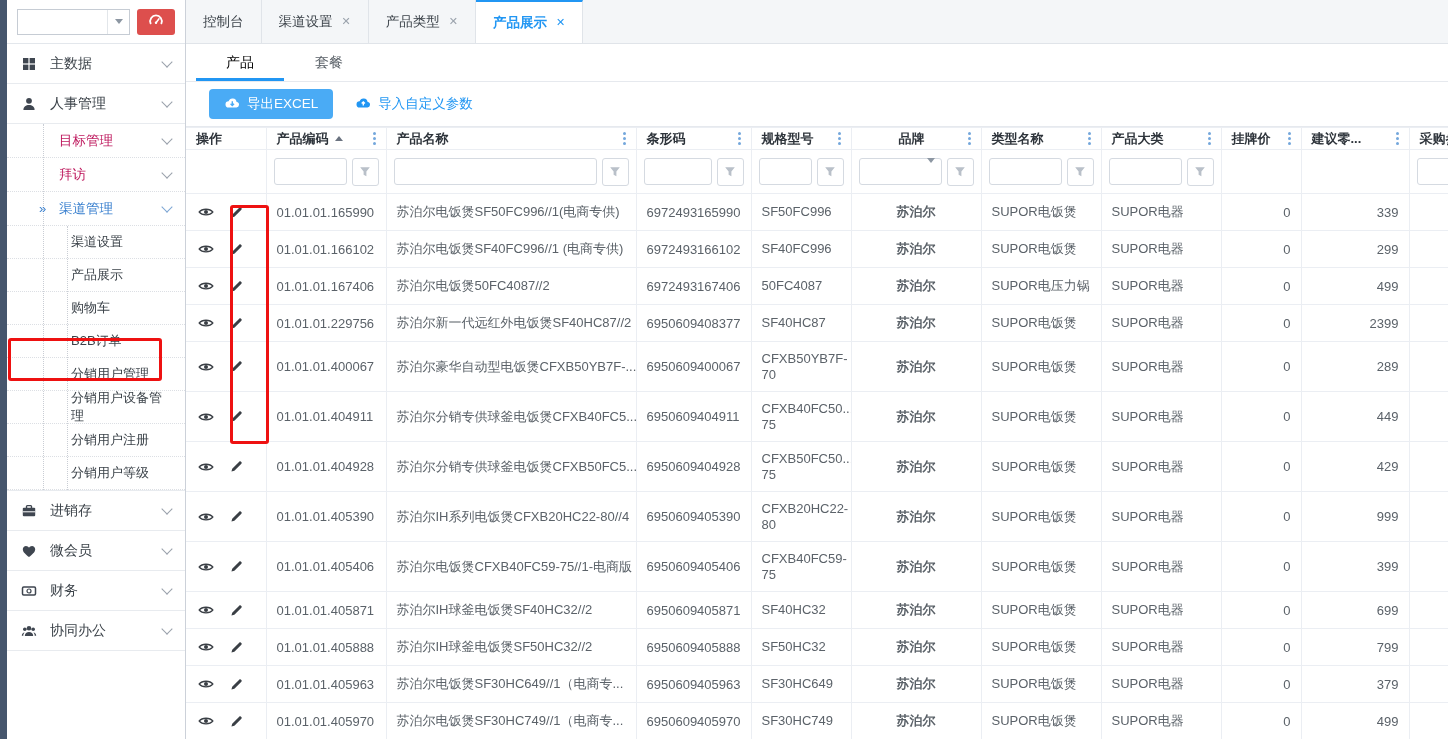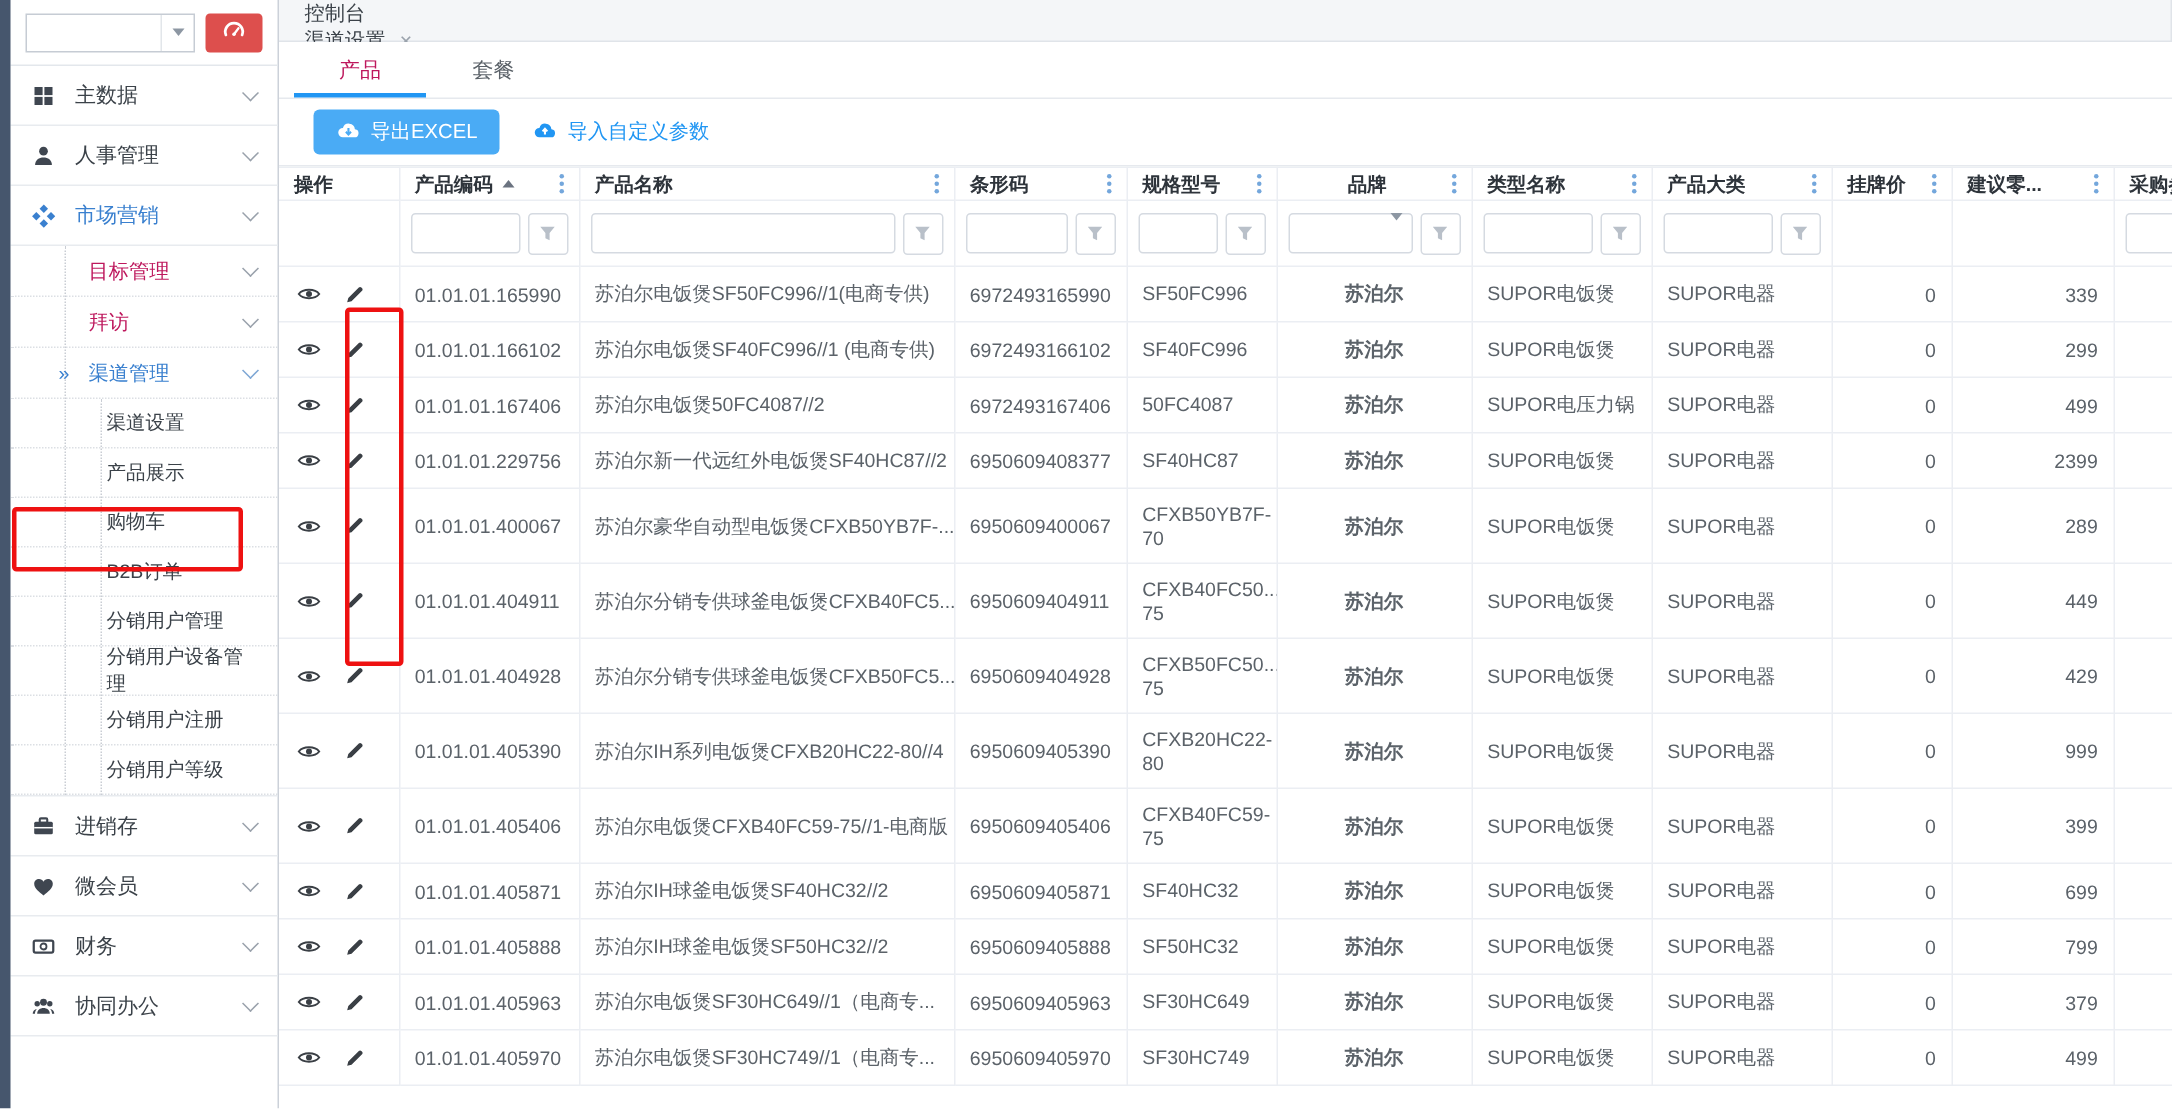--- a/index.html
+++ b/index.html
@@ -32,29 +32,29 @@
              color:#be185d;position:relative;border-bottom:1px dotted #dcdfe4;box-sizing:border-box;}
   .sub1-item.blue{color:#3a80cf;}
   .sub1-item.blue .chev{border-color:#7da6d4;}
   .arrow{position:absolute;left:32px;color:#3a80cf;font-size:13px;}
   .sub2{position:relative;}
   .sub2::before{content:'';position:absolute;left:60px;top:0;bottom:0;border-left:1px dotted #c9cdd4;}
   .sub2-item{height:33px;display:flex;align-items:center;padding:0 14px 0 64px;font-size:13px;
              border-bottom:1px dotted #dcdfe4;box-sizing:border-box;color:#3b4249;}
   
   .main{position:absolute;left:186px;top:0;right:0;height:100%;display:flex;flex-direction:column;}
-  .tabbar{height:28px;background:#f4f6f8;border-bottom:1px solid #e0e4e9;display:flex;box-sizing:border-box;flex-direction:column;}
+  .tabbar{height:44px;background:#f4f6f8;border-bottom:1px solid #e0e4e9;display:flex;box-sizing:border-box;}
   .tab{display:flex;align-items:center;gap:9px;padding:0 17px;font-size:13.5px;color:#3b4249;
        border-right:1px solid #e0e4e9;box-sizing:border-box;}
   .tab .tab-close{font-size:11px;color:#9aa2ac;}
   .tab.active{background:#fff;border-top:2px solid #2196f3;color:#2196f3;font-weight:bold;}
   .tab.active .tab-close{color:#2196f3;}
   .subtabs{height:38px;background:#fff;border-bottom:1px solid #e6e9ee;display:flex;box-sizing:border-box;}
   .subtab{display:flex;align-items:center;justify-content:center;font-size:14px;color:#5a6168;position:relative;}
-  .subtab.active{color:#be185d;}
+  .subtab.active{color:#000000;}
   .subtab.active::after{content:'';position:absolute;left:0;right:0;bottom:0;height:3px;background:#2196f3;}
   #subtab-product{width:88px;margin-left:10px;}
   #subtab-package{margin-left:31px;}
   .toolbar{height:44px;display:flex;align-items:center;padding-left:23px;gap:22px;background:#fff;box-sizing:border-box;}
   .export-btn{height:30px;padding:0 15px;background:#4aabf5;border:none;border-radius:4px;color:#fff;
               font-size:13.5px;display:flex;align-items:center;gap:7px;font-family:inherit;}
   .import-link{display:flex;align-items:center;gap:7px;color:#2196f3;font-size:13.5px;text-decoration:none;}
   
   .table-wrap{flex:1;overflow:hidden;border-top:1px solid #e6e9ee;position:relative;}
   table{border-collapse:collapse;table-layout:fixed;width:1348px;}
@@ -126,32 +126,20 @@
       <div class="s-item">
         <span class="s-icon">
           <svg width="16" height="16" viewBox="0 0 16 16" xmlns="http://www.w3.org/2000/svg">
             <circle cx="8" cy="4.8" r="2.9" fill="#3f4650"></circle>
             <path d="M2.4 14 C2.4 10.6 5 9 8 9 C11 9 13.6 10.6 13.6 14 Z" fill="#3f4650"></path>
           </svg>
         </span>
         <span class="s-label">人事管理</span>
         <span class="chev"></span>
       </div>
-      <div class="s-item blue">
-        <span class="s-icon">
-          <svg width="16" height="16" viewBox="0 0 16 16" xmlns="http://www.w3.org/2000/svg">
-            <rect x="6.2" y="1.2" width="4" height="4" transform="rotate(45 8.2 3.2)" fill="#3a80cf"></rect>
-            <rect x="1.2" y="6.2" width="4" height="4" transform="rotate(45 3.2 8.2)" fill="#3a80cf"></rect>
-            <rect x="11" y="6.2" width="4" height="4" transform="rotate(45 13 8.2)" fill="#3a80cf"></rect>
-            <rect x="6.2" y="11" width="4" height="4" transform="rotate(45 8.2 13)" fill="#3a80cf"></rect>
-          </svg>
-        </span>
-        <span class="s-label">市场营销</span>
-        <span class="chev"></span>
-      </div>
       <div class="sub1">
         <div class="sub1-item">
           <span class="s-label">目标管理</span>
           <span class="chev"></span>
         </div>
         <div class="sub1-item">
           <span class="s-label">拜访</span>
           <span class="chev"></span>
         </div>
         <div class="sub1-item blue">

